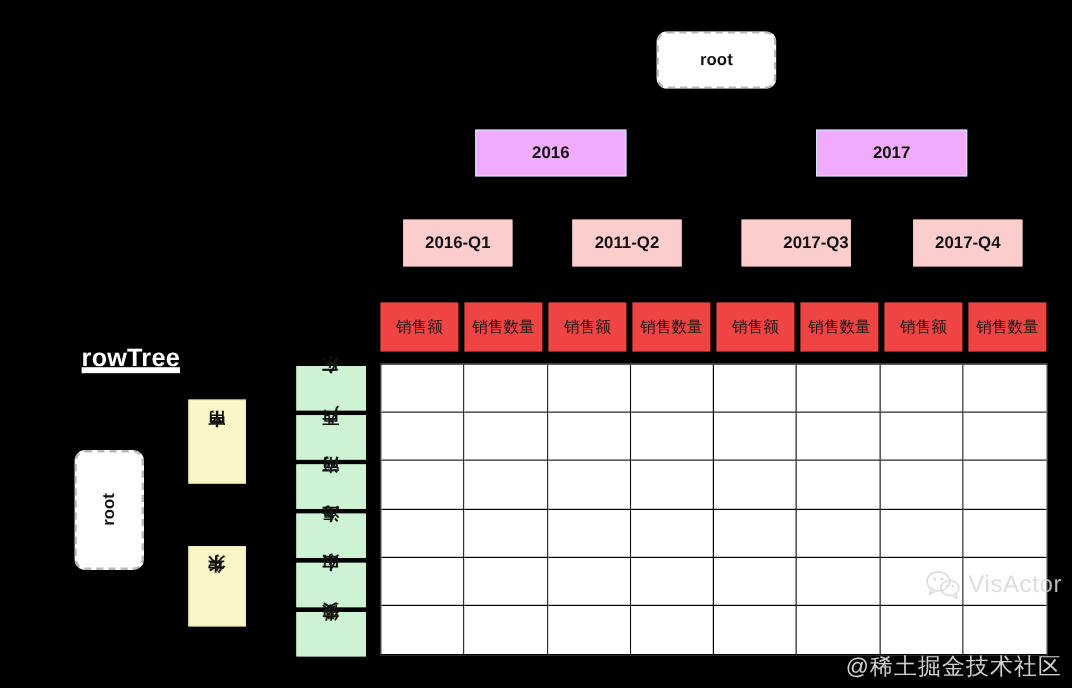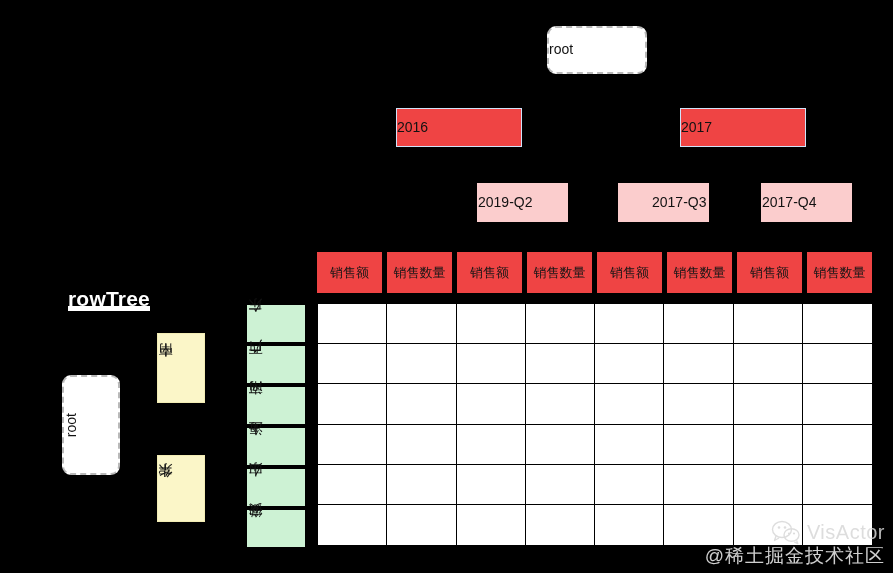--- a/index.html
+++ b/index.html
@@ -18,34 +18,35 @@
     height: 573px;
     background: #000000;
     overflow: hidden;
   }
 
   
   .node {
     position: absolute;
     display: flex;
     align-items: center;
-    justify-content: flex-start;
+    justify-content: center;
     font-size: 14px;
     color: #121212;
     line-height: 1.1;
     text-align: center;
     white-space: nowrap;
+    font-weight: bold;
   }
   .node.dashed {
     background: #ffffff;
     border: 2px dashed #b9b9b9;
     border-radius: 9px;
   }
   .node.year {
-    background: #ef4444;
+    background: #f0abfc;
     border: 1px solid #cfe4fb;
   }
   .node.quarter {
     background: #fbcdcd;
     border: 1px solid #fbcdcd;
   }
   .node.region {
     background: #fbf6c8;
     border: 1px solid #f2ecb4;
   }
@@ -108,20 +109,21 @@
 
   
   #watermark {
     position: absolute;
     right: 8px;
     bottom: 4px;
     display: flex;
     flex-direction: column;
     align-items: flex-end;
     pointer-events: none;
+    gap: 45px;
   }
   #watermark .wm-row {
     display: flex;
     align-items: center;
     gap: 6px;
   }
   #watermark .wm-brand {
     font-size: 20px;
     color: #d8d8d8;
     opacity: .85;
@@ -146,22 +148,25 @@
     <span>root</span>
   </div>
 
   <div class="node year" style="left:396px; top:108px; width:126px; height:39px;">
     <span>2016</span>
   </div>
   <div class="node year" style="left:680px; top:108px; width:126px; height:39px;">
     <span>2017</span>
   </div>
 
+  <div class="node quarter" style="left:336px; top:183px; width:91px; height:39px;">
+    <span>2016-Q1</span>
+  </div>
   <div class="node quarter" style="left:477px; top:183px; width:91px; height:39px;">
-    <span>2019-Q2</span>
+    <span>2011-Q2</span>
   </div>
   <div class="node quarter" style="left:618px; top:183px; width:91px; height:39px;padding-left:33px;">
     <span>2017-Q3</span>
   </div>
   <div class="node quarter" style="left:761px; top:183px; width:91px; height:39px;">
     <span>2017-Q4</span>
   </div>
 
   <div class="col-header" style="left:317px; top:252px; width:65px; height:41px;">
     <span>销售额</span>

